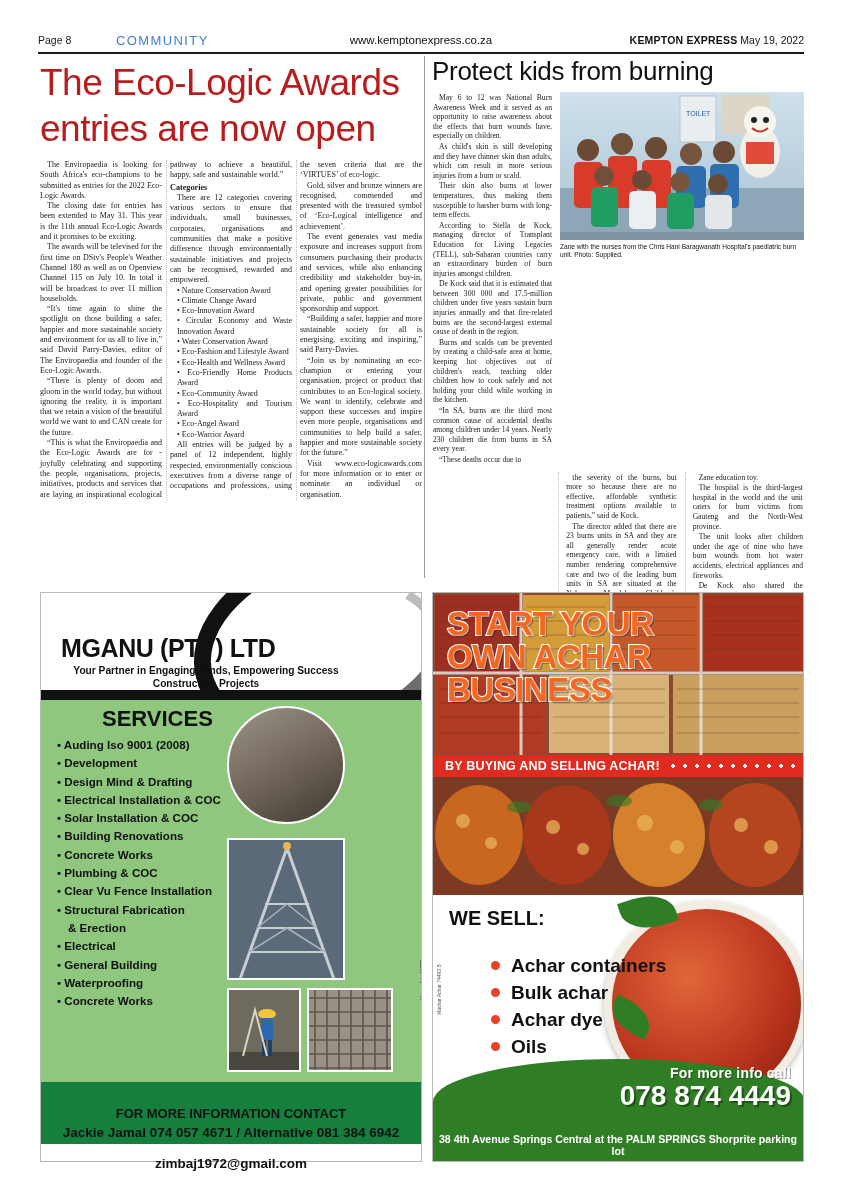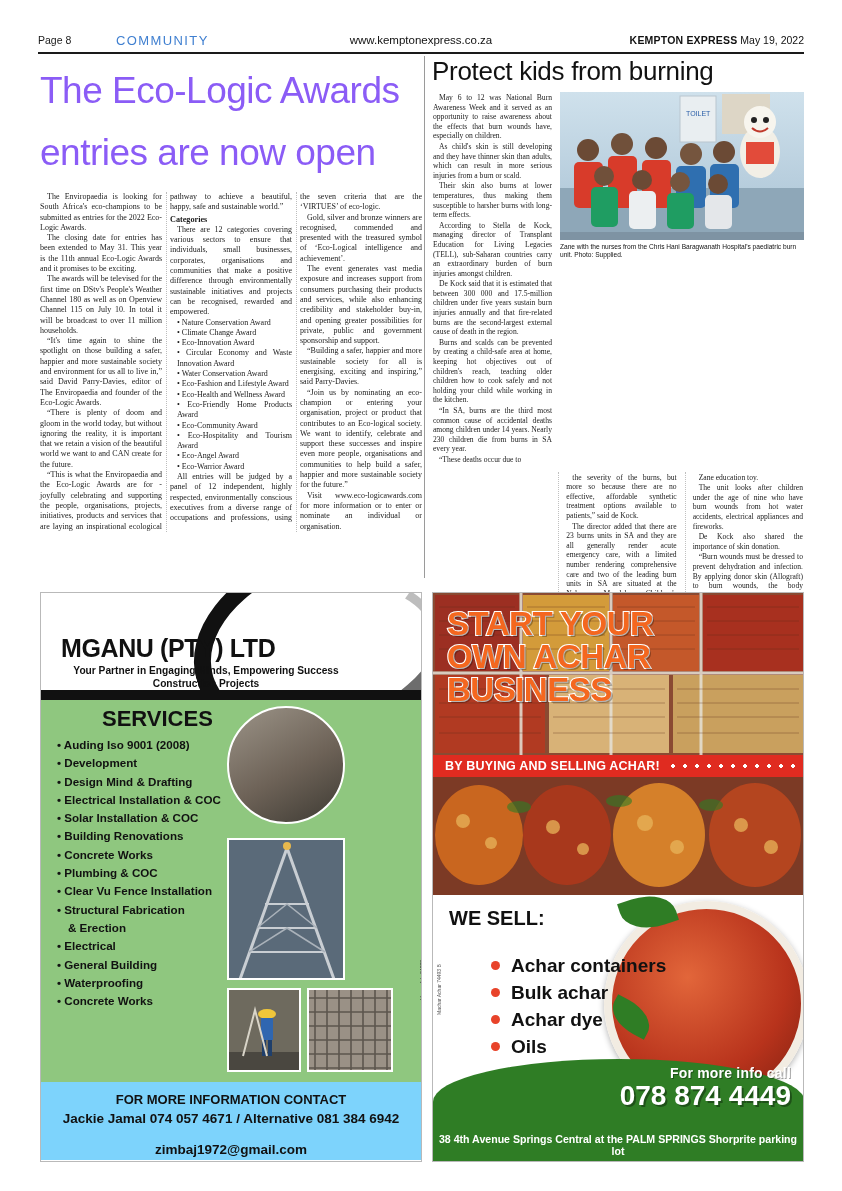--- a/index.html
+++ b/index.html
@@ -31,21 +31,21 @@
   }
   
   .vrule {
     position:absolute; left:424px; top:56px; width:1px; height:522px; background:#9a9a9a;
   }
 
   
   .story-left { position:absolute; left:40px; top:56px; width:382px; }
   .headline-left {
     font-family:"Liberation Sans", sans-serif;
-    font-weight:400; font-size:37px; line-height:62px; color:#8b5cf6;
+    font-weight:400; font-size:37px; line-height:46px; color:#b91c1c;
     letter-spacing:-0.5px;
     margin:4px 0 8px 0;
   }
   .cols3 {
     column-count:3; column-gap:8px; column-rule:1px dotted #bdbdbd;
     font-size:8.0px; line-height:10.3px; color:#1a1a1a; text-align:justify;
     hyphens:auto;
   }
   .cols3 p { margin:0; text-indent:7px; }
   .cols3 p.bullet { text-indent:0; padding-left:7px; }
@@ -123,21 +123,21 @@
   .mg-ph3 { left:186px; top:288px; width:74px; height:84px;
             background:linear-gradient(140deg,#8c8a7e,#5b5a50 60%,#35342d); }
   .mg-ph4 { left:266px; top:288px; width:86px; height:84px;
             background:linear-gradient(120deg,#b0a8a0,#7a736b 55%,#4d4741); }
   .mg-credit {
     position:absolute; right:2px; top:260px;
     font-family:"Liberation Sans", sans-serif; font-size:5px; color:#3a3a3a;
     transform:rotate(-90deg); transform-origin:right top;
   }
   .mg-contact {
-    height:78px; background:#7dd3fc; text-align:center; padding-top:10px;
+    height:62px; background:#15803d; text-align:center; padding-top:24px;
     font-family:"Liberation Sans", sans-serif; font-weight:700; color:#111;
   }
   .mg-c1 { font-size:13px; }
   .mg-c2 { font-size:13.5px; margin-top:4px; }
   .mg-c3 { font-size:13.5px; margin-top:16px; }
 
   
   .ad-right {
     position:absolute; left:432px; top:592px; width:372px; height:570px;
     border:1px solid #b9b9b9; overflow:hidden; background:#f97316;
@@ -345,20 +345,21 @@
     <div class="rs-bottom">
       <div class="rs-col"></div>
       <div class="rs-col dotcol">
         <p>the severity of the burns, but more so because there are no effective, affordable synthetic treatment options available to patients,” said de Kock.</p>
         <p>The director added that there are 23 burns units in SA and they are all generally render acute emergency care, with a limited number rendering comprehensive care and two of the leading burn units in SA are situated at the Nelson Mandela Children's Hospital and Chris Hani Baragwanath Hospital.</p>
         <p>“Every year the Nelson Mandela Children's Hospital treats approximately 3 500 children for burns. Ninety percent of children treated for burns are from disadvantaged communities,” added de Kock.</p>
         <p>TELL visited the paediatric burn unit at Chris Hani Baragwanath Hospital in February to gift children a</p>
       </div>
       <div class="rs-col dotcol">
         <p>Zane education toy.</p>
+        <p>The hospital is the third-largest hospital in the world and the unit caters for burn victims from Gauteng and the North-West province.</p>
         <p>The unit looks after children under the age of nine who have burn wounds from hot water accidents, electrical appliances and fireworks.</p>
         <p>De Kock also shared the importance of skin donation.</p>
         <p>“Burn wounds must be dressed to prevent dehydration and infection. By applying donor skin (Allograft) to burn wounds, the body recognises the skin as human tissue and sees it as the patient's own and accepts it.</p>
         <p>“The donor skin can be left on the wound for up to two weeks without having to redress the wound during this time, which enables the body to recover.”</p>
       </div>
     </div>
   </div>
 
   <div class="ad-left">
     <div class="mg-logo">

